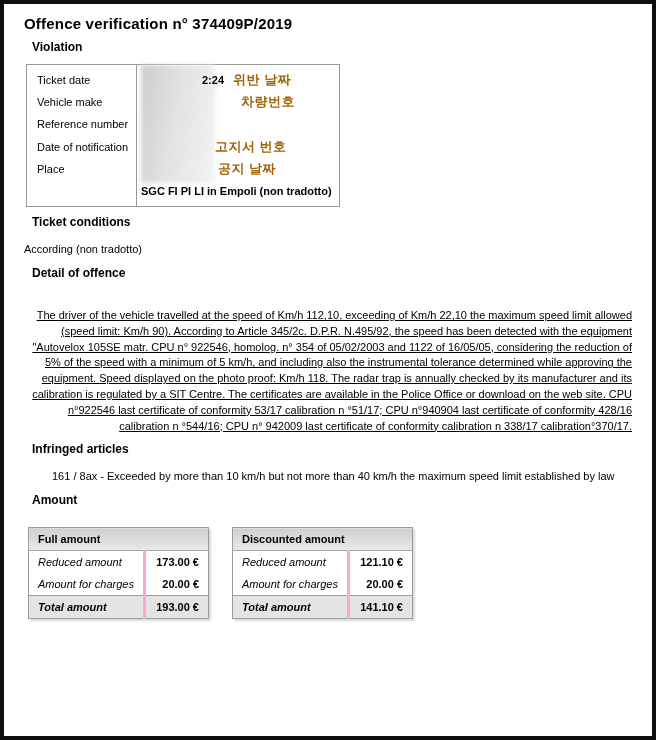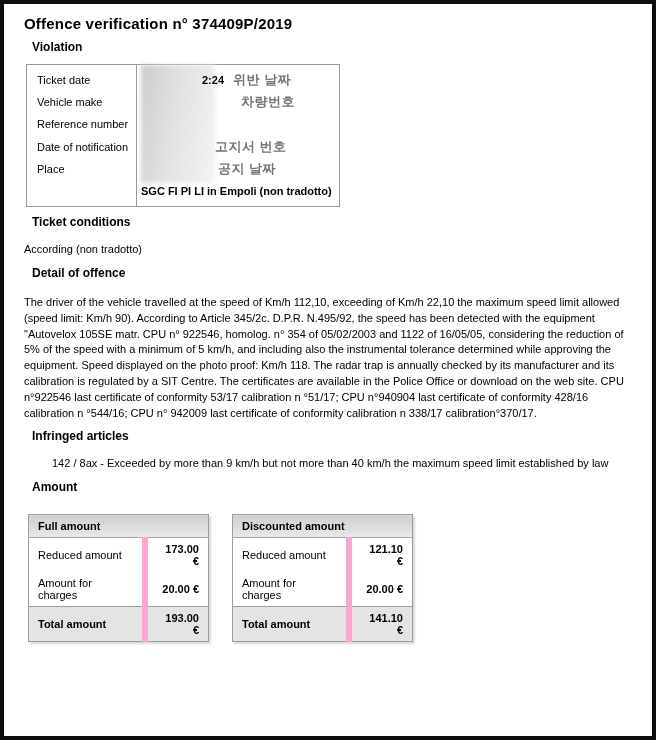--- a/index.html
+++ b/index.html
@@ -14,58 +14,58 @@
     color: #000;
   }
   h1.title { font-size: 15px; font-weight: bold; margin: 11px 0 0 0; letter-spacing: 0.2px; }
   h2.sec { font-size: 12px; font-weight: bold; margin: 8px; }
   .sec-violation { margin-top: 27px; }
   .sec-ticket { margin-top: 27px; }
   .sec-detail { margin-top: 29px; }
   .sec-infringed { margin-top: 29px; }
   .sec-amount { margin-top: 38px; }
   p.body { font-size: 11px; margin: 13px 0 0 0; line-height: 15.8px; }
-  p.detail { margin-top: 15px; text-align: left; }
+  p.detail { margin-top: 28px; text-align: right; text-decoration: underline; }
   p.article { padding-left: 28px; margin-top: 13px; }
 
   
   .vio { display: flex; width: 314px; border: 1px solid #999; margin: 10px 0 0 2px; font-size: 11px; }
   .vio-labels { width: 110px; border-right: 1px solid #999; padding: 4px 0; }
   .vio-values { position: relative; flex: 1; padding: 4px 0; }
   .vcell { height: 22.2px; display: flex; align-items: center; white-space: nowrap; }
   .vio-labels .vcell { padding-left: 10px; }
   .blur {
     position: absolute; left: 4px; top: 0; width: 74px; height: 118px;
     background: linear-gradient(100deg, #cdcdcd 0%, #e2e2e2 45%, #f4f4f4 100%);
     filter: blur(2px);
   }
   .vio-values .vcell { position: relative; }
   .vv { font-weight: bold; }
-  .kr { color: #737373; font-weight: bold; font-size: 13px; letter-spacing: 0.5px; }
+  .kr { color: #a16207; font-weight: bold; font-size: 13px; letter-spacing: 0.5px; }
   .v1 { padding-left: 65px; align-items: center; } .v1 .kr { margin-left: 9px; }
   .v2 { padding-left: 104px; }
   .v4 { padding-left: 78px; }
   .v5 { padding-left: 81px; }
   .v6 { padding-left: 4px; }
 
   
   .amounts { display: flex; gap: 23px; margin: 20px 0 0 4px; }
   table.amt {
     border-collapse: collapse; width: 181px; font-size: 11px;
     border: 1px solid #9c9c9c;
     box-shadow: 2px 2px 2px #d9d9d9;
     background: #fff;
   }
   table.amt th {
     background: linear-gradient(#cfcfcf, #e9e9e9);
     text-align: left; font-size: 11px; font-weight: bold;
     padding: 5px 9px; border-bottom: 1px solid #a6a6a6;
   }
   table.amt td { padding: 5px 9px; background: #fff; }
-  table.amt td.lab { width: 116px; border-right: 6px solid #f9a8d4; }
+  table.amt td.lab { width: 116px; border-right: 3px solid #f9a8d4; font-style: italic; }
   table.amt td.val { text-align: right; font-weight: bold; }
   table.amt tr.total td { background: #e4e4e4; border-top: 1px solid #9c9c9c; font-weight: bold; }
 </style>
 </head>
 <body>
 
 <div class="page">
 
   <h1 class="title">Offence verification n° 374409P/2019</h1>
 
@@ -101,21 +101,21 @@
     </div>
   </div>
 
   <h2 class="sec sec-ticket">Ticket conditions</h2>
   <p class="body">According (non tradotto)</p>
 
   <h2 class="sec sec-detail">Detail of offence</h2>
   <p class="body detail">The driver of the vehicle travelled at the speed of Km/h 112,10, exceeding of Km/h 22,10 the maximum speed limit allowed (speed limit: Km/h 90). According to Article 345/2c. D.P.R. N.495/92, the speed has been detected with the equipment "Autovelox 105SE matr. CPU n° 922546, homolog. n° 354 of 05/02/2003 and 1122 of 16/05/05, considering the reduction of 5% of the speed with a minimum of 5 km/h, and including also the instrumental tolerance determined while approving the equipment. Speed displayed on the photo proof: Km/h 118. The radar trap is annually checked by its manufacturer and its calibration is regulated by a SIT Centre. The certificates are available in the Police Office or download on the web site. CPU n°922546 last certificate of conformity 53/17 calibration n °51/17; CPU n°940904 last certificate of conformity 428/16 calibration n °544/16; CPU n° 942009 last certificate of conformity calibration n 338/17 calibration°370/17.</p>
 
   <h2 class="sec sec-infringed">Infringed articles</h2>
-  <p class="body article">142 / 8ax - Exceeded by more than 9 km/h but not more than 40 km/h the maximum speed limit established by law</p>
+  <p class="body article">161 / 8ax - Exceeded by more than 10 km/h but not more than 40 km/h the maximum speed limit established by law</p>
 
   <h2 class="sec sec-amount">Amount</h2>
 
   <div class="amounts">
 
     <table class="amt">
       <thead>
         <tr>
           <th colspan="2">Full amount</th>
         </tr>

